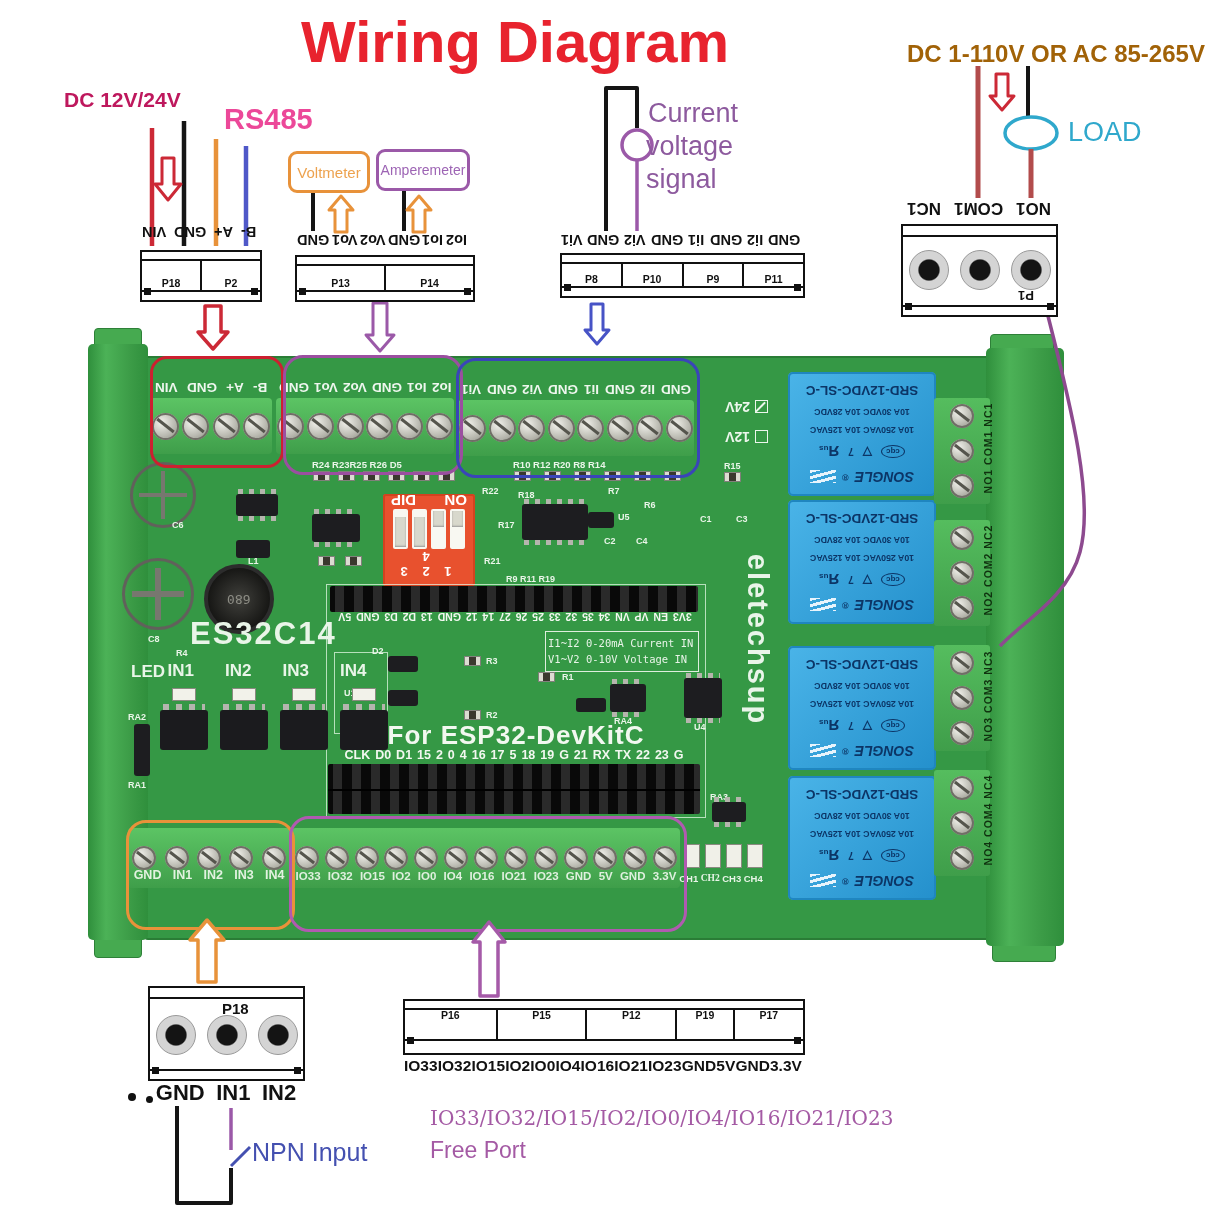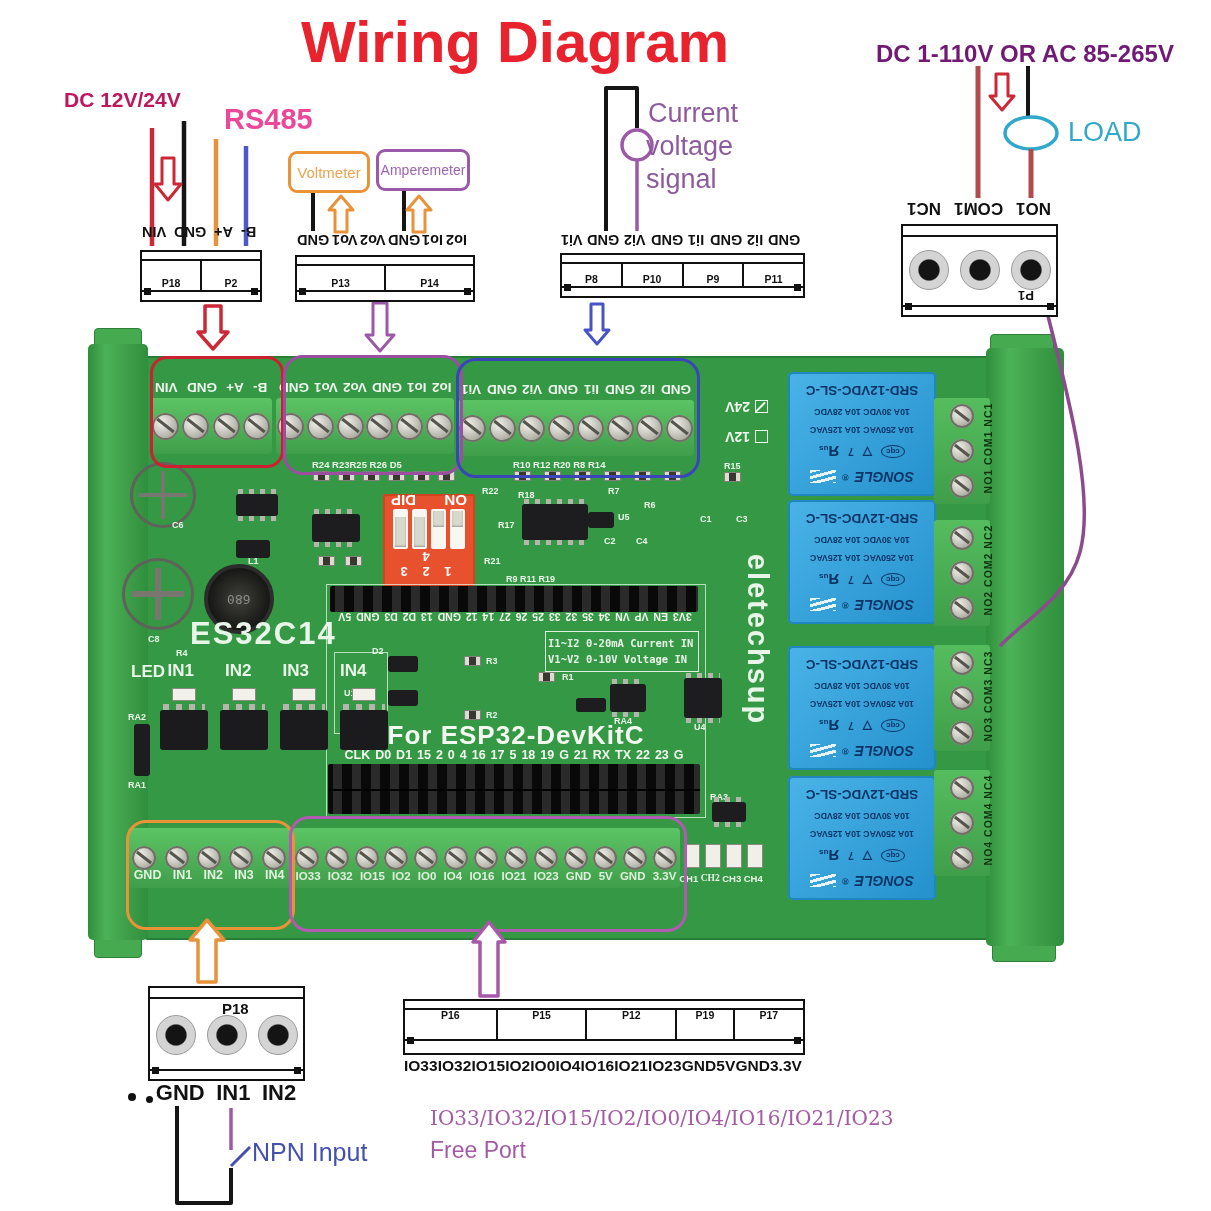--- a/index.html
+++ b/index.html
@@ -5,21 +5,21 @@
   html,body{margin:0;padding:0;background:#fff;}
   #canvas{position:relative;width:1211px;height:1211px;background:#fff;overflow:hidden;
           font-family:"Liberation Sans",sans-serif;}
   .abs{position:absolute;}
   .ud{display:inline-block;transform:rotate(180deg);}
   
   .t-title{font-size:58px;font-weight:600;color:#e8232e;text-align:center;}
   .t-red{font-size:21px;font-weight:600;color:#be185d;}
   .t-blue{font-size:29px;font-weight:600;color:#ec4899;}
   .t-purple{font-size:27px;color:#8d5a9e;}
-  .t-supply{font-size:24px;font-weight:600;color:#701a75;}
+  .t-supply{font-size:24px;font-weight:600;color:#a16207;margin-left:31px;}
   .t-load{font-size:27px;color:#2fa8cc;}
   .t-npn{font-size:25px;color:#4450b0;}
   .t-fp1{font-size:23px;color:#a45aa4;}
   .t-fp2{font-size:20px;color:#a45aa4;font-family:"DejaVu Serif",serif;}
   
   .mbox{border-radius:9px;display:flex;align-items:center;justify-content:center;background:#fff;}
   .mbox.volt{border:3px solid #e8923a;color:#eda24e;font-size:15px;}
   .mbox.amp{border:3px solid #9b59a8;color:#9d64b4;font-size:14px;}
   
   .pinrow{position:absolute;display:flex;justify-content:space-around;align-items:center;}
@@ -90,21 +90,21 @@
   .sw::after{content:"";position:absolute;left:2px;right:2px;height:16px;background:#d8d8cc;
              box-shadow:inset 0 1px 2px #999;}
   .sw.dn::after{bottom:2px;} .sw.up::after{top:2px;height:30px;}
   .diplbl{display:flex;justify-content:space-between;color:#fff;font-weight:bold;font-size:15px;}
   .jrow{position:absolute;display:flex;align-items:center;gap:5px;transform:rotate(180deg);
         color:#ecf6ec;font-size:14px;font-weight:bold;}
   .jbox{width:11px;height:11px;border:1.5px solid #ecf6ec;position:relative;flex:none;}
   .jbox.chk::after{content:"";position:absolute;left:0;top:4px;width:13px;height:2px;
                    background:#ecf6ec;transform:rotate(-45deg);}
   .notebox{position:absolute;border:1.5px solid #dfeede;color:#e8f4e8;
-           font-family:"DejaVu Sans Mono",monospace;font-size:10.5px;font-weight:bold;
+           font-family:"DejaVu Sans Mono",monospace;font-size:10.5px;font-weight:normal;
            padding:3px 2px;line-height:1.55;white-space:nowrap;}
   .silkrect{position:absolute;border:1px solid rgba(240,255,240,.7);}
   
   .relay{position:absolute;left:788px;width:148px;height:124px;border-radius:5px;
          background:linear-gradient(135deg,#4ab4e8,#2490cc);box-shadow:inset 0 0 0 2px #1f86c0;}
   .relayin{width:100%;height:100%;transform:rotate(180deg);display:flex;flex-direction:column;
            justify-content:space-evenly;align-items:center;color:#0c3566;box-sizing:border-box;padding:3px 4px;}
   .r-model{font-size:13.5px;font-weight:bold;white-space:nowrap;}
   .r-rate{font-size:8.8px;font-weight:bold;white-space:nowrap;}
   .r-certs{display:flex;align-items:center;gap:9px;font-weight:bold;}

